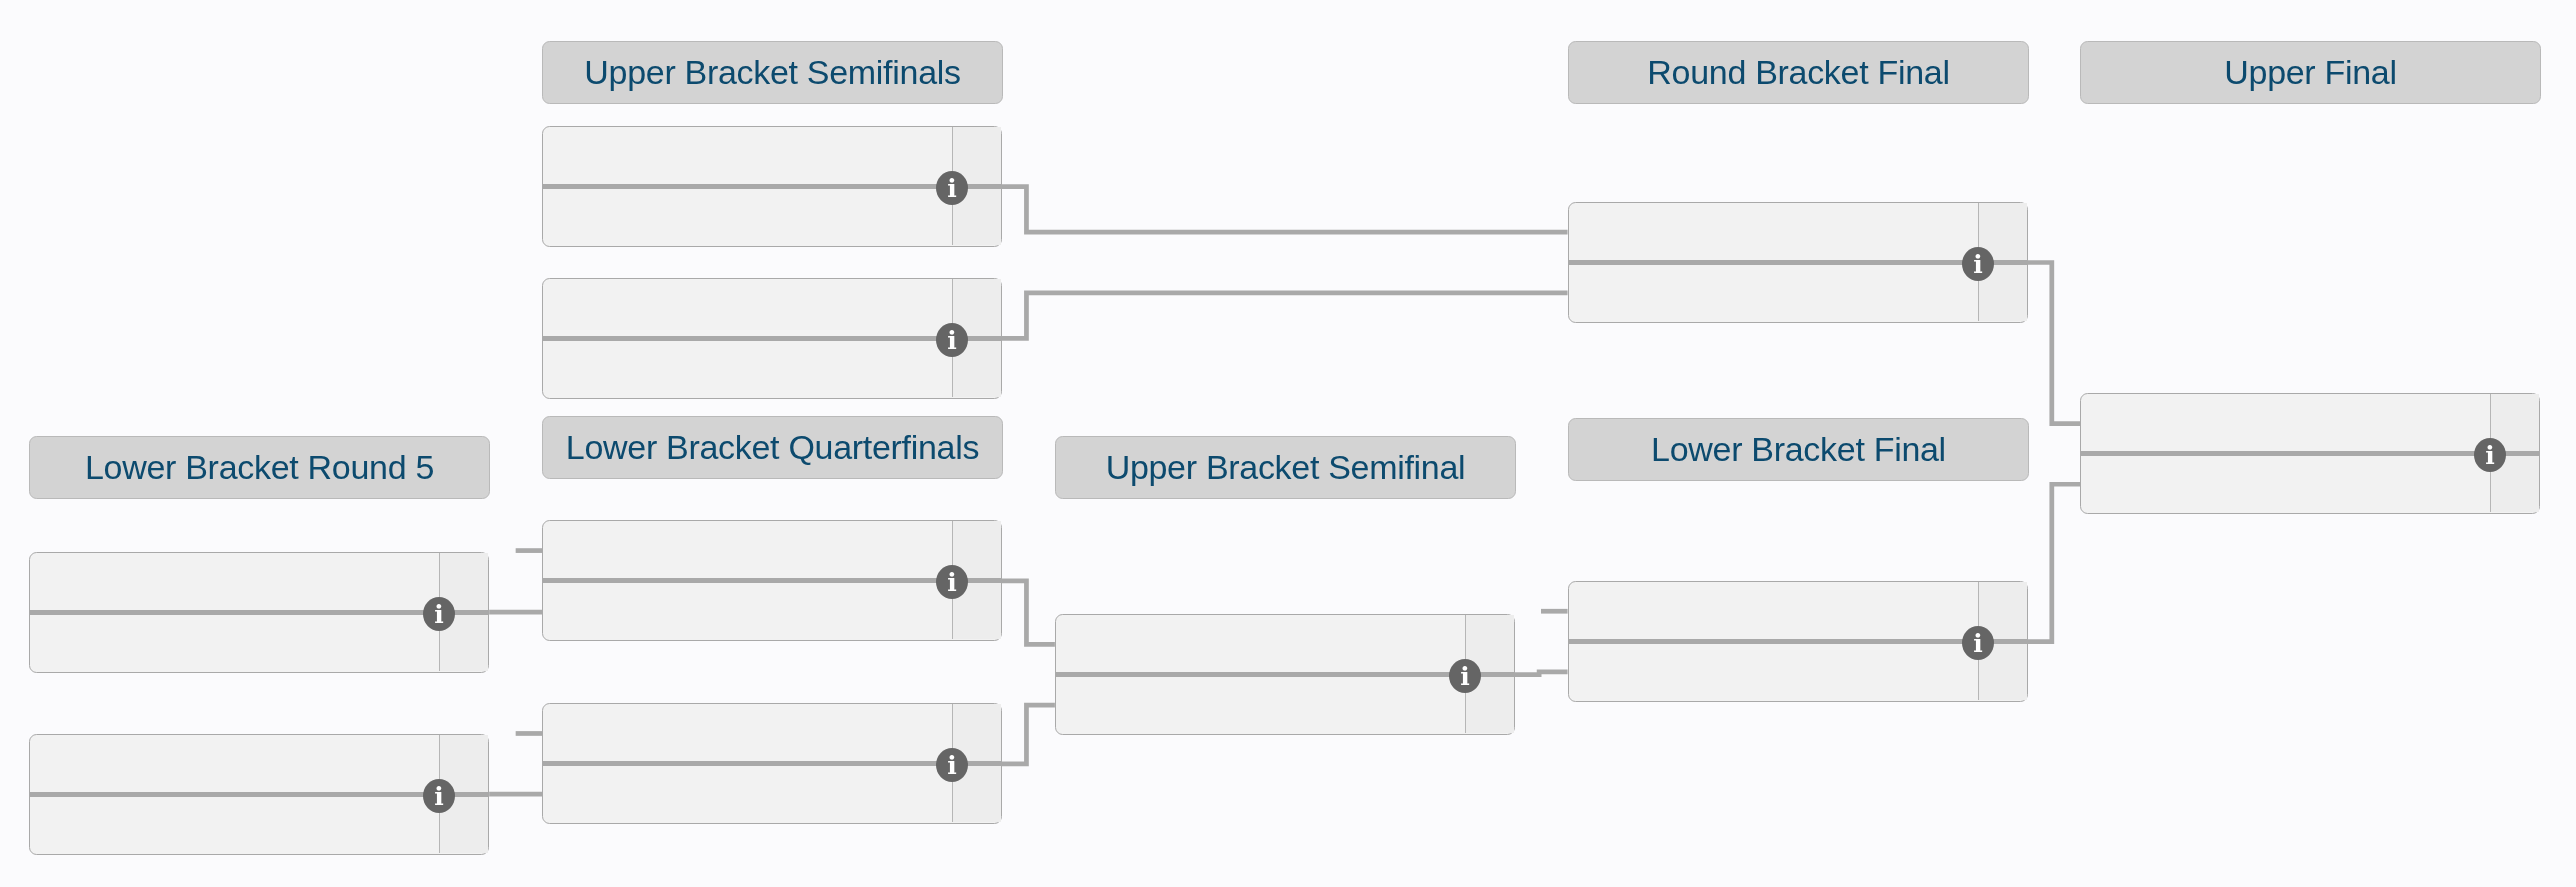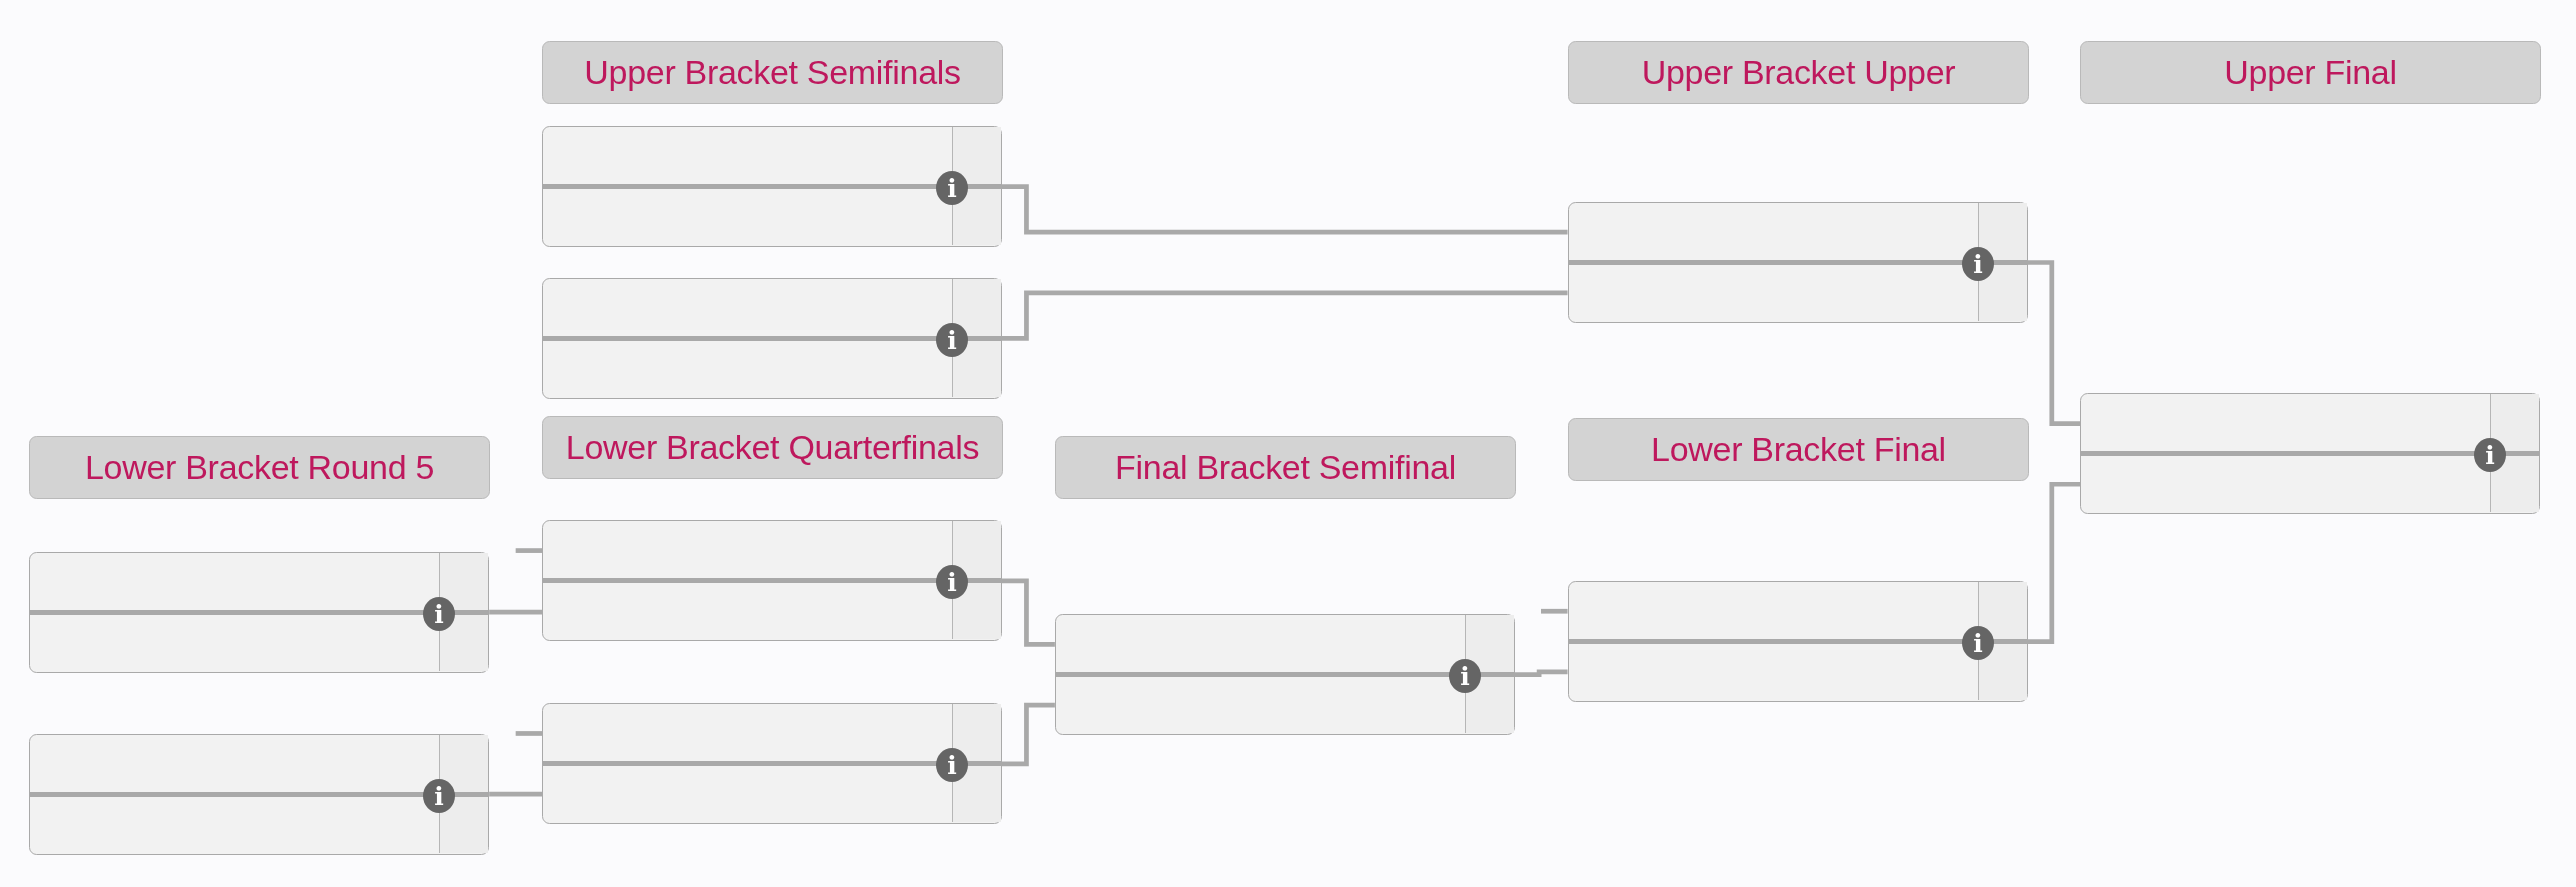--- a/index.html
+++ b/index.html
@@ -24,21 +24,21 @@
   .round-header{
     position:absolute;
     width:461px;height:63px;
     box-sizing:border-box;
     background:#d3d3d3;
     border:1.9px solid #b9b9b9;
     border-radius:7.6px;
     display:flex;align-items:center;justify-content:center;
     font-size:34px;
     letter-spacing:-0.3px;
-    color:#be185d;
+    color:#0c4a6e;
     white-space:nowrap;
   }
   .match{
     position:absolute;
     width:460px;height:121px;
     box-sizing:border-box;
     background:#f2f2f2;
     border:1.9px solid #a9a9a9;
     border-radius:7.6px;
   }
@@ -102,25 +102,25 @@
       <path d="M 1057 613 H 1083 V 680 H 1113"></path>
       <path d="M 1057 806 H 1083 V 744 H 1113"></path>
       <path d="M 1598 712 H 1624 V 709 H 1654"></path>
       <path d="M 544 581 H 572"></path>
       <path d="M 544 774 H 572"></path>
       <path d="M 1626 645 H 1654"></path>
     </g>
   </svg>
 
   <div class="round-header" style="left:542px;top:41px">Upper Bracket Semifinals</div>
-  <div class="round-header" style="left:1568px;top:41px">Upper Bracket Upper</div>
+  <div class="round-header" style="left:1568px;top:41px">Round Bracket Final</div>
   <div class="round-header" style="left:2080px;top:41px">Upper Final</div>
   <div class="round-header" style="left:29px;top:436px">Lower Bracket Round 5</div>
   <div class="round-header" style="left:542px;top:416px">Lower Bracket Quarterfinals</div>
-  <div class="round-header" style="left:1055px;top:436px">Final Bracket Semifinal</div>
+  <div class="round-header" style="left:1055px;top:436px">Upper Bracket Semifinal</div>
   <div class="round-header" style="left:1568px;top:418px">Lower Bracket Final</div>
 
   <div class="match" style="left:542px;top:126px">
     <div class="mrow">
       <div class="team"></div>
       <div class="score"></div>
     </div>
     <div class="mrow">
       <div class="team"></div>
       <div class="score"></div>

